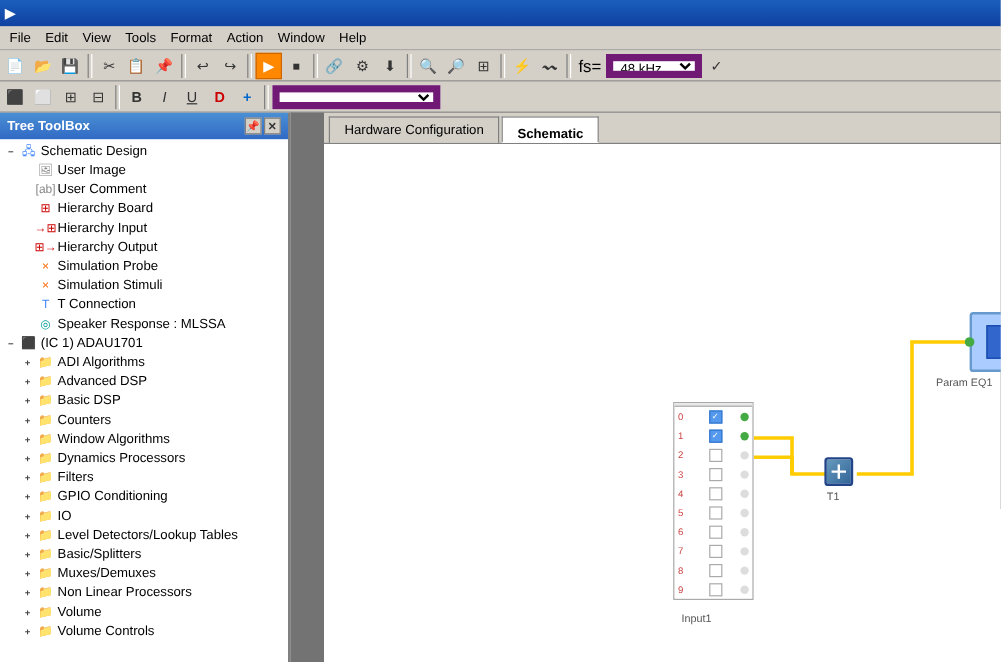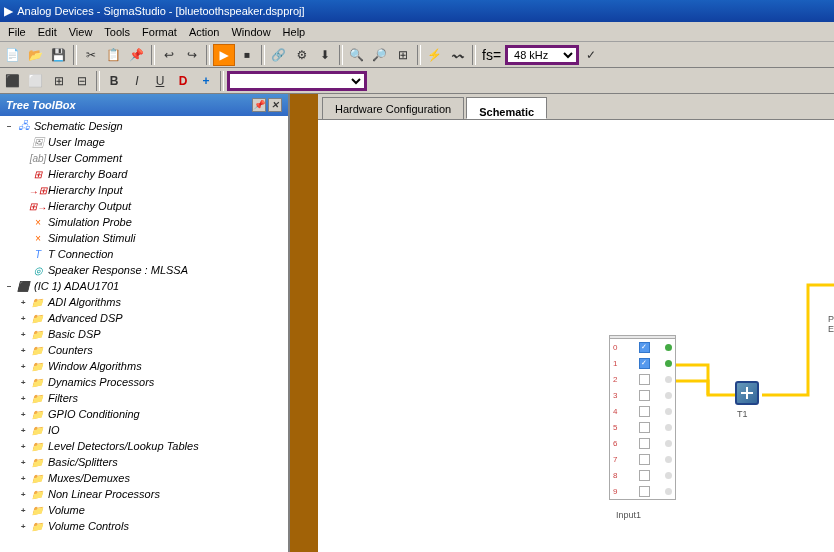--- a/index.html
+++ b/index.html
@@ -11,52 +11,52 @@
 
     
     #menu-bar { background: #d4d0c8; height: 20px; display: flex; align-items: center; padding: 0 2px; border-bottom: 1px solid #a0a0a0; }
     .menu-item { padding: 2px 6px; font-size: 11px; cursor: pointer; color: #000; }
 
     
     .toolbar { background: #d4d0c8; height: 26px; display: flex; align-items: center; padding: 2px 2px; border-bottom: 1px solid #808080; gap: 1px; }
     .tb-btn { width: 22px; height: 22px; background: #d4d0c8; border: 1px solid transparent; display: flex; align-items: center; justify-content: center; cursor: pointer; font-size: 12px; color: #333; }
     .tb-btn.active { background: #316ac5; color: white; border: 1px solid #1040a0; }
     .tb-separator { width: 4px; height: 20px; border-left: 1px solid #808080; border-right: 1px solid #fff; margin: 0 2px; }
-    .tb-select { height: 20px; font-size: 11px; background: white; border: 3px solid #701a75; padding: 0 2px; min-width: 60px; }
+    .tb-select { height: 20px; font-size: 11px; background: white; border: 6px solid #701a75; padding: 0 2px; min-width: 60px; }
     .tb-label { font-size: 11px; margin: 0 3px; }
 
     
     #toolbar2 { background: #d4d0c8; height: 26px; display: flex; align-items: center; padding: 2px; border-bottom: 1px solid #808080; gap: 1px; }
 
     
     #main { display: flex; height: calc(552px - 22px - 20px - 26px - 26px); }
 
     
-    #tree-panel { width: 290px; background: white; border-right: 2px solid #808080; display: flex; flex-direction: column; font-style: italic; }
+    #tree-panel { width: 242px; background: white; border-right: 2px solid #808080; display: flex; flex-direction: column; }
     #tree-header { background: linear-gradient(to bottom, #4a8fd4, #316ac5); color: white; height: 22px; display: flex; align-items: center; justify-content: space-between; padding: 0 6px; font-size: 11px; font-weight: bold; }
     #tree-header .header-icons { display: flex; gap: 2px; }
     #tree-header .hdr-btn { width: 14px; height: 14px; display: flex; align-items: center; justify-content: center; font-size: 9px; background: #d4d0c8; border: 1px solid #808080; color: #333; cursor: pointer; }
     #tree-content { overflow-y: auto; flex: 1; padding: 2px 0; }
 
     .tree-item { display: flex; align-items: center; height: 16px; padding-left: 4px; cursor: pointer; white-space: nowrap; }
     .tree-expand { width: 14px; display: flex; align-items: center; justify-content: center; font-size: 8px; }
     .tree-icon { width: 16px; height: 14px; margin-right: 2px; display: flex; align-items: center; justify-content: center; font-size: 10px; }
     .tree-label { font-size: 11px; }
     .indent1 { padding-left: 16px; }
 
     
     .icon-folder { color: #ffcc00; }
     .icon-blue { color: #4488ff; }
     .icon-red { color: #cc0000; }
     .icon-teal { color: #009999; }
     .icon-orange { color: #ff6600; }
     .icon-chip { color: #336699; }
 
     
-    #right-panel { flex: 1; display: flex; flex-direction: column; background: #a16207; padding-left: 28px; }
+    #right-panel { flex: 1; display: flex; flex-direction: column; background: #737373; padding-left: 28px; }
 
     
     #tabs { display: flex; align-items: flex-end; padding-left: 4px; height: 26px; background: #d4d0c8; border-bottom: 1px solid #808080; }
     .tab { height: 22px; padding: 0 12px; display: flex; align-items: center; background: #d4d0c8; border: 1px solid #808080; border-bottom: none; font-size: 11px; cursor: pointer; margin-right: 2px; }
     .tab.active { background: white; font-weight: bold; border-bottom: 1px solid white; align-items: flex-end; }
 
     
     #schematic { flex: 1; background: white; position: relative; overflow: hidden; }
 
     
@@ -75,21 +75,20 @@
 
     
     .expand-plus { color: #444; font-weight: bold; }
     .expand-minus { color: #444; font-weight: bold; }
   </style>
 </head>
 <body>
 
 <div id="title-bar">
   <span class="app-icon">▶</span>
-  <span>Analog Devices - SigmaStudio - [bluetoothspeaker.dspproj]</span>
 </div>
 
 <div id="menu-bar">
   <div class="menu-item">File</div>
   <div class="menu-item">Edit</div>
   <div class="menu-item">View</div>
   <div class="menu-item">Tools</div>
   <div class="menu-item">Format</div>
   <div class="menu-item">Action</div>
   <div class="menu-item">Window</div>

